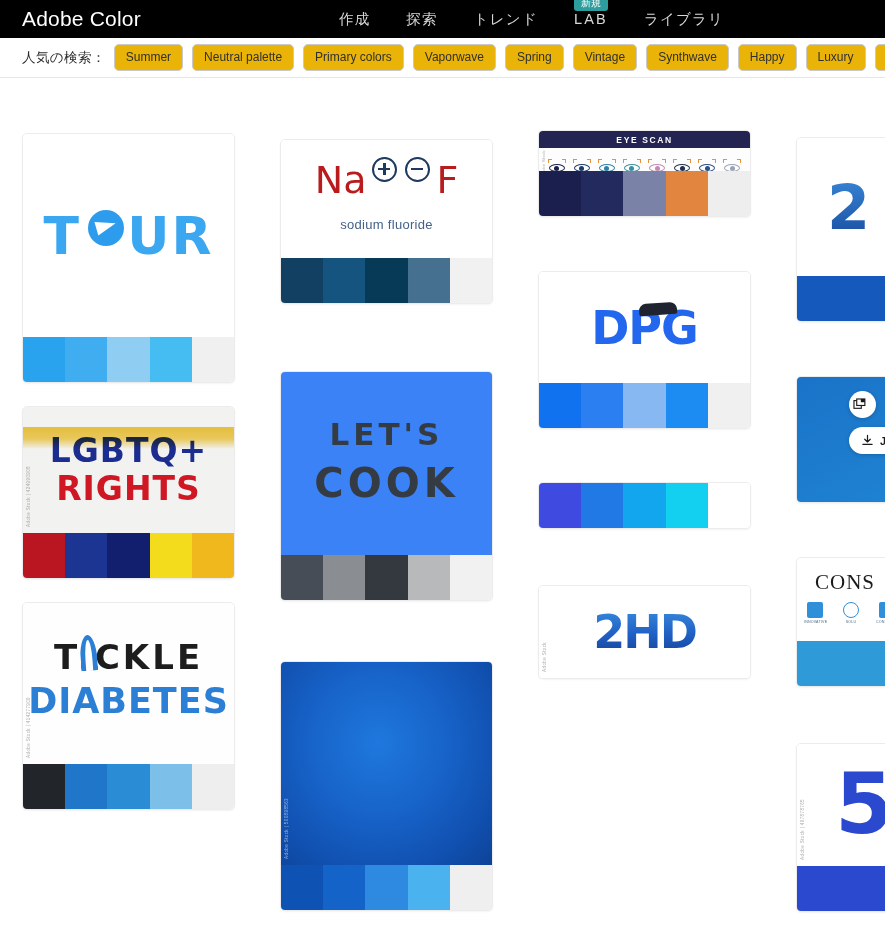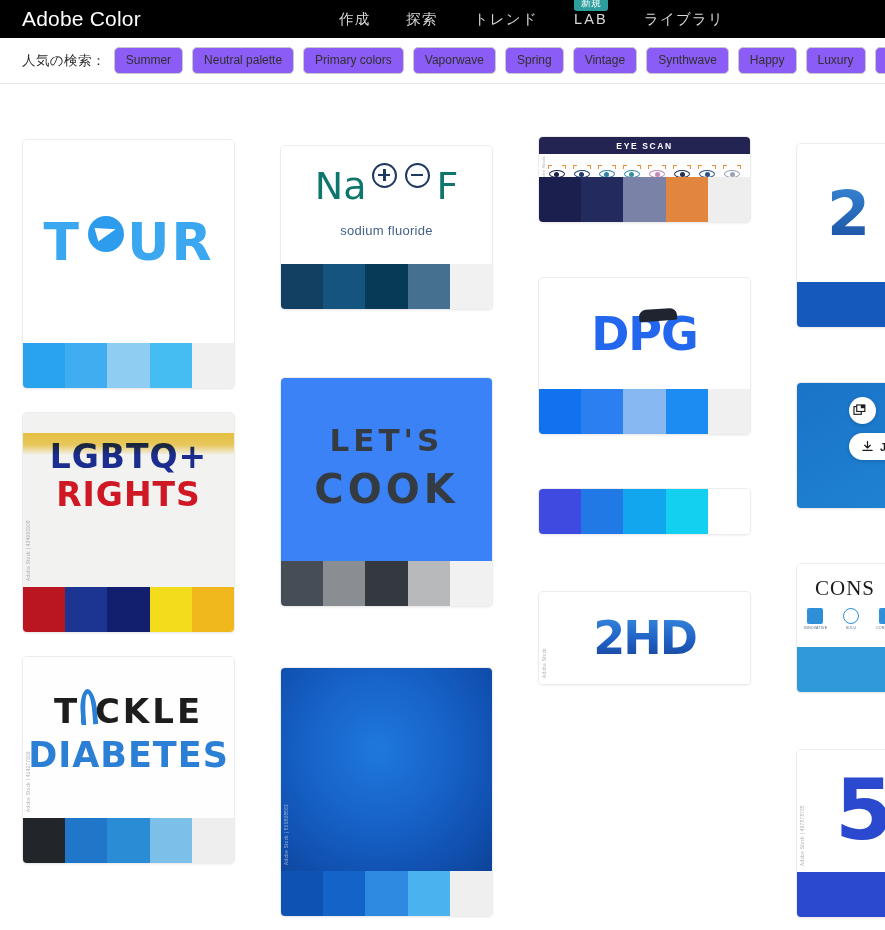--- a/index.html
+++ b/index.html
@@ -52,40 +52,40 @@
     font-size: 10px;
     line-height: 13px;
     padding: 1px 7px 2px;
     border-radius: 3px;
     white-space: nowrap;
     letter-spacing: 0;
   }
 
   
   .searchbar {
-    height: 46px;
+    height: 40px;
     background: #ffffff;
     border-bottom: 1px solid #e8e8e8;
     display: flex;
     align-items: center;
     padding-left: 22px;
     overflow: hidden;
   }
   .search-label {
     font-size: 13.5px;
     color: #2b2b2b;
     white-space: nowrap;
     margin-right: 8px;
     letter-spacing: 0.4px;
   }
   .chips { display: flex; align-items: center; gap: 9px; }
   .chip {
     border: 1px solid #c9c9c9;
     border-radius: 5px;
-    background: #8b5cf6;
+    background: #eab308;
     color: #303030;
     font-size: 12px;
     padding: 6px 11px 7px;
     white-space: nowrap;
     cursor: pointer;
     line-height: 1;
   }
 
   
   .grid-wrap {
@@ -150,21 +150,21 @@
   .tour-plane {
     position: absolute; left: 52px; top: 13px;
     width: 0; height: 0;
     border-left: 20px solid #ffffff;
     border-top: 7px solid transparent;
     border-bottom: 7px solid transparent;
     transform: rotate(-16deg);
   }
 
   
-  .art-lgbtq { height: 174px; background: #f2f2f0; position: relative; }
+  .art-lgbtq { height: 126px; background: #f2f2f0; position: relative; }
   .lgbtq-l1, .lgbtq-l2 {
     position: absolute; left: 0; right: 0; text-align: center;
     font-weight: 800; font-family: "DejaVu Sans", sans-serif;
     letter-spacing: 1px;
   }
   .lgbtq-l1 { top: 24px; font-size: 33px; color: #1b2d8f; }
   .lgbtq-l2 { top: 62px; font-size: 33px; color: #d01724; }
   .lgbtq-fade {
     position: absolute; left: 0; right: 0; top: 20px; height: 46px;
     background: linear-gradient(180deg, rgba(240,192,32,.85) 0%, rgba(240,192,32,.7) 26%, rgba(27,45,143,0) 48%);
@@ -180,21 +180,21 @@
     position: absolute; left: 57px; top: 32px; width: 17px; height: 36px;
     border: 5px solid #2b7fd4; border-radius: 50% 50% 0 0 / 70% 70% 0 0;
     border-bottom: none; transform: rotate(-4deg);
   }
 
   
   .art-naf { height: 118px; background: #ffffff; position: relative; }
   .naf-row {
     position: absolute; top: 18px; left: 0; right: 0;
     display: flex; align-items: center; justify-content: center; gap: 4px;
-    color: #0f766e; font-size: 38px; font-family: "DejaVu Sans", sans-serif;
+    color: #b91c1c; font-size: 38px; font-family: "DejaVu Sans", sans-serif;
   }
   .ion {
     display: inline-block; width: 25px; height: 25px; border-radius: 50%;
     border: 2.5px solid #1e3a5f; position: relative; margin: -22px 2px 0;
   }
   .ion::before {
     content: ""; position: absolute; left: 4px; top: 9px; width: 12px; height: 2.5px; background: #1e3a5f;
   }
   .ion.plus::after {
     content: ""; position: absolute; left: 9px; top: 4px; width: 2.5px; height: 12px; background: #1e3a5f;

